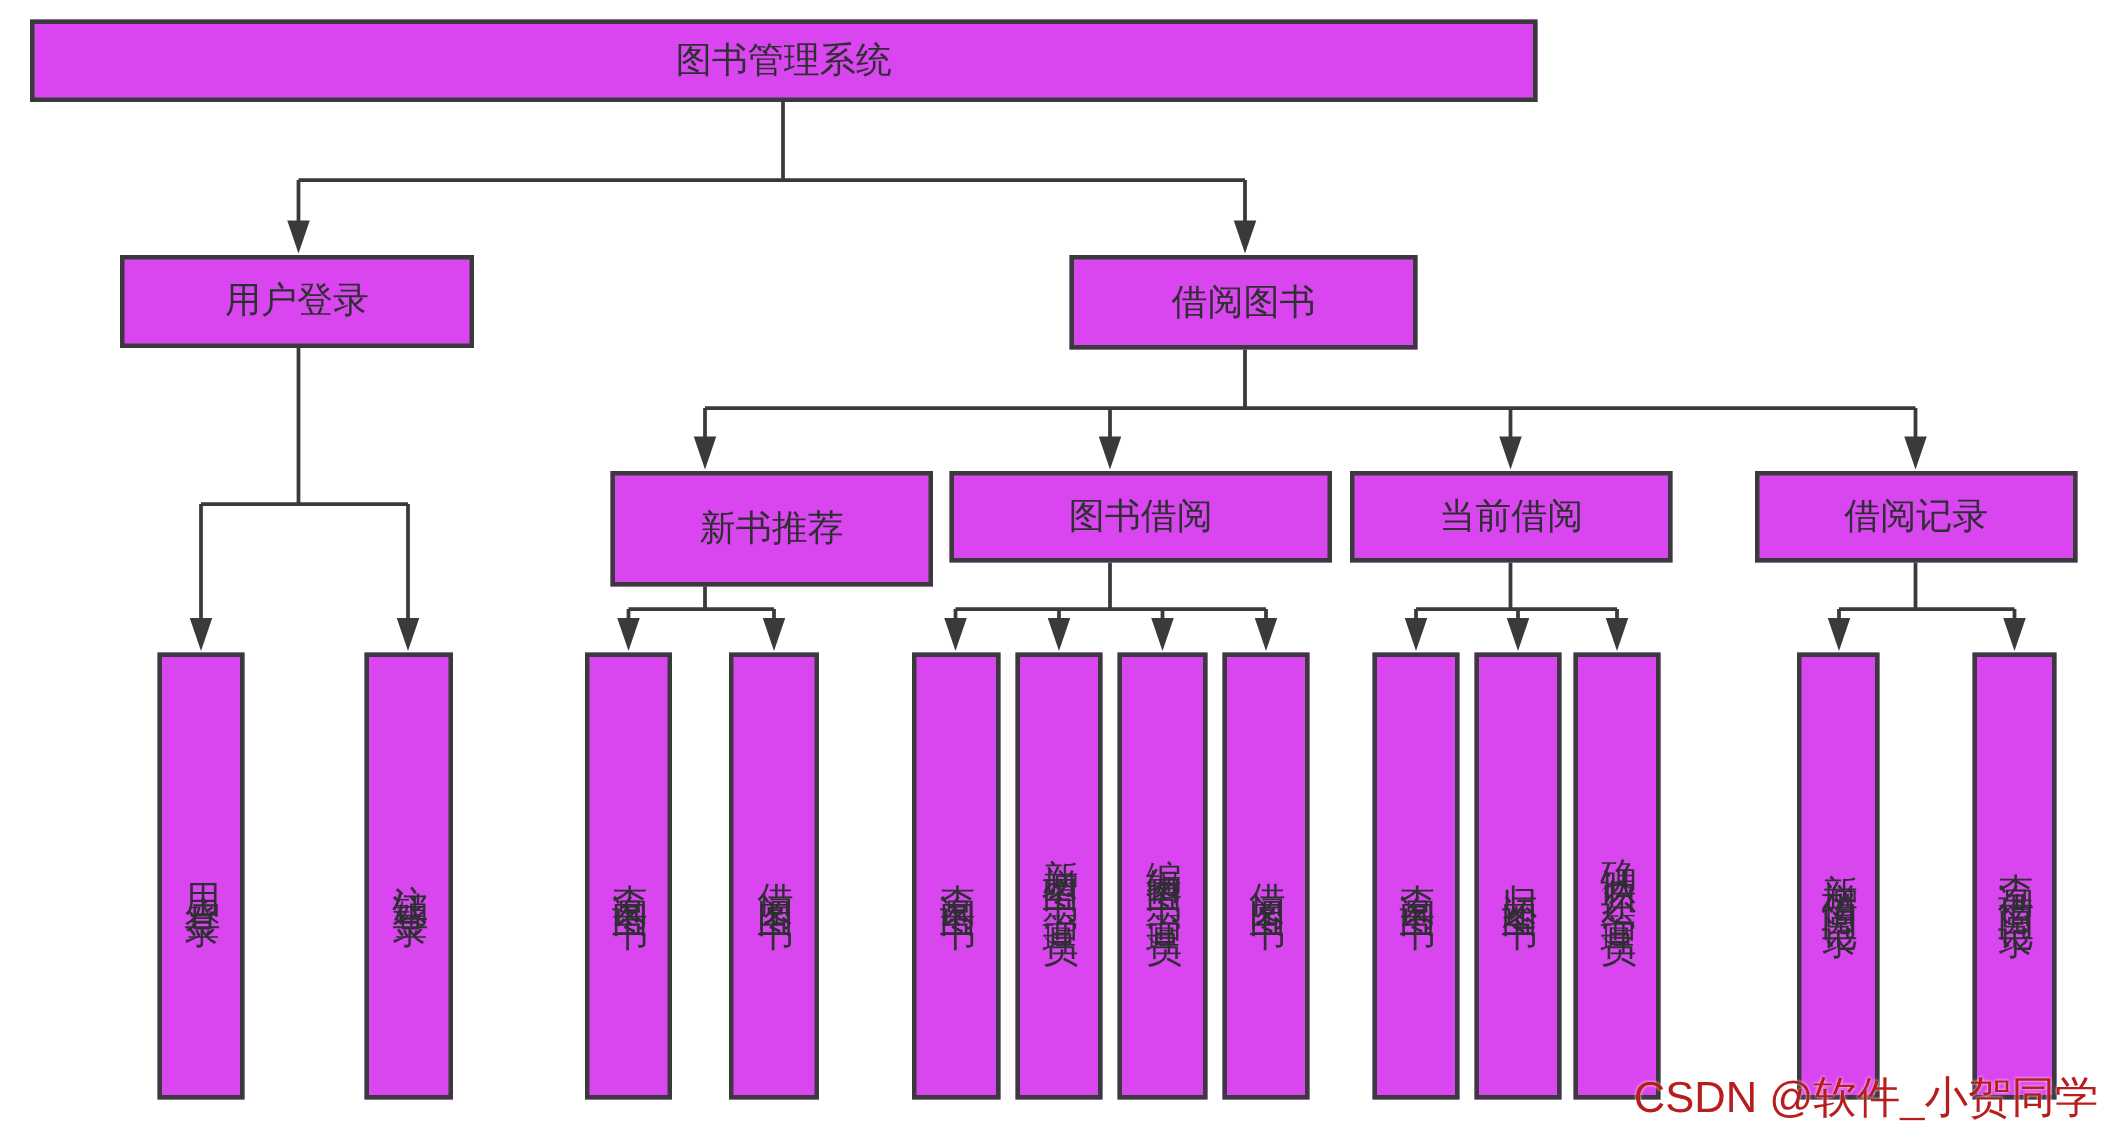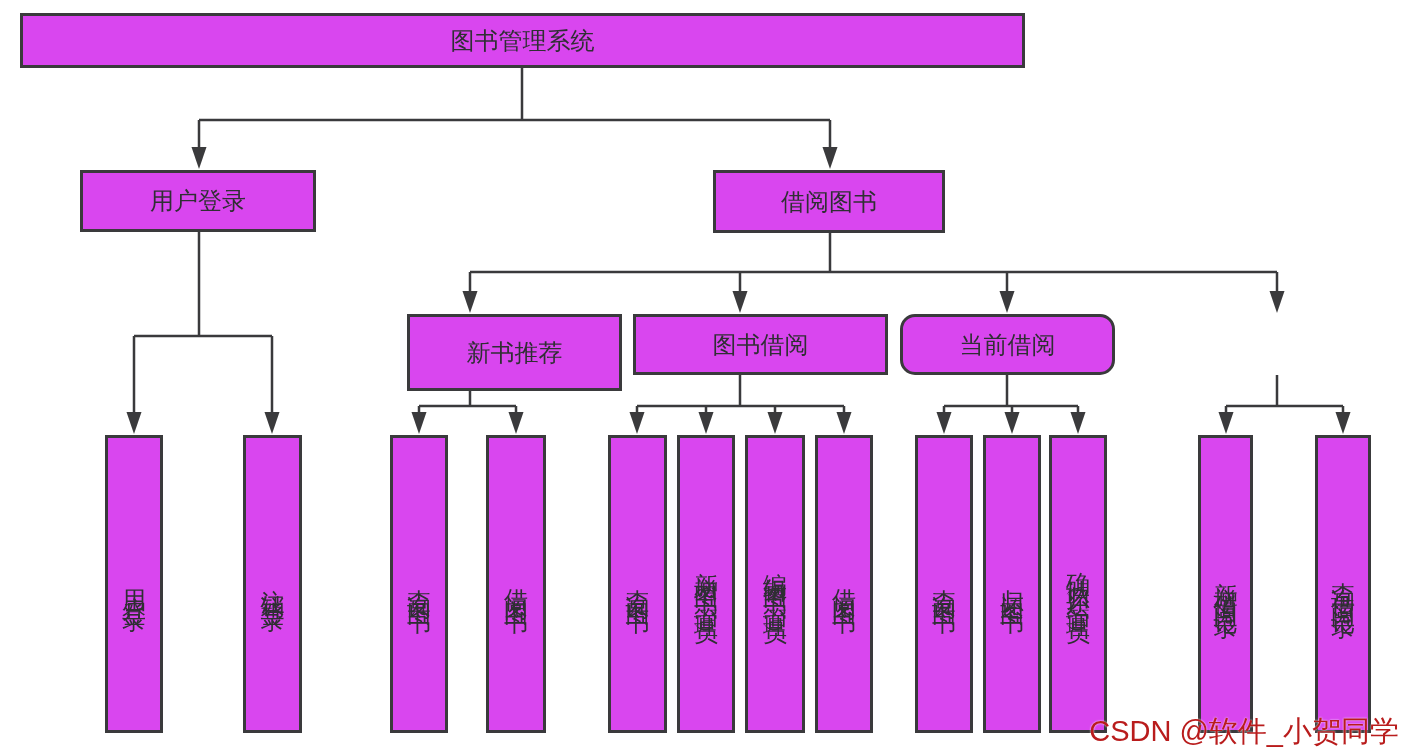--- a/index.html
+++ b/index.html
@@ -46,21 +46,21 @@
     white-space: normal;
   }
   
   #root-box        { left: 20px;   top: 13px;  width: 1005px; height: 55px; }
   
   #user-login-box  { left: 80px;   top: 170px; width: 236px;  height: 62px; }
   #book-mgmt-box   { left: 713px;  top: 170px; width: 232px;  height: 63px; }
   
   #new-book-box    { left: 363px;  top: 314px; width: 215px;  height: 77px; margin-left: 44px; }
   #book-borrow-box { left: 633px;  top: 314px; width: 255px;  height: 61px; }
-  #cur-borrow-box  { left: 900px;  top: 314px; width: 215px;  height: 61px; border-radius: 15px; }
+  #cur-borrow-box  { left: 900px;  top: 314px; width: 215px;  height: 61px; }
   #borrow-rec-box  { left: 1170px; top: 314px; width: 215px;  height: 61px; }
   
   .vbox { top: 435px; height: 298px; }
   #leaf-u1  { left: 105px;  width: 58px; }
   #leaf-u2  { left: 243px;  width: 59px; }
   #leaf-n1  { left: 390px;  width: 58px; }
   #leaf-n2  { left: 486px;  width: 60px; }
   #leaf-b1  { left: 608px;  width: 59px; }
   #leaf-b2  { left: 677px;  width: 58px; }
   #leaf-b3  { left: 745px;  width: 60px; }
@@ -139,20 +139,23 @@
 
   <div class="box" id="new-book-box">
     <span class="lbl">新书推荐</span>
   </div>
   <div class="box" id="book-borrow-box">
     <span class="lbl">图书借阅</span>
   </div>
   <div class="box" id="cur-borrow-box">
     <span class="lbl">当前借阅</span>
   </div>
+  <div class="box" id="borrow-rec-box">
+    <span class="lbl">借阅记录</span>
+  </div>
 
   <div class="box vbox" id="leaf-u1">
     <span class="lbl">用户登录</span>
   </div>
   <div class="box vbox" id="leaf-u2">
     <span class="lbl">注销登录</span>
   </div>
 
   <div class="box vbox" id="leaf-n1">
     <span class="lbl">查询图书</span>

